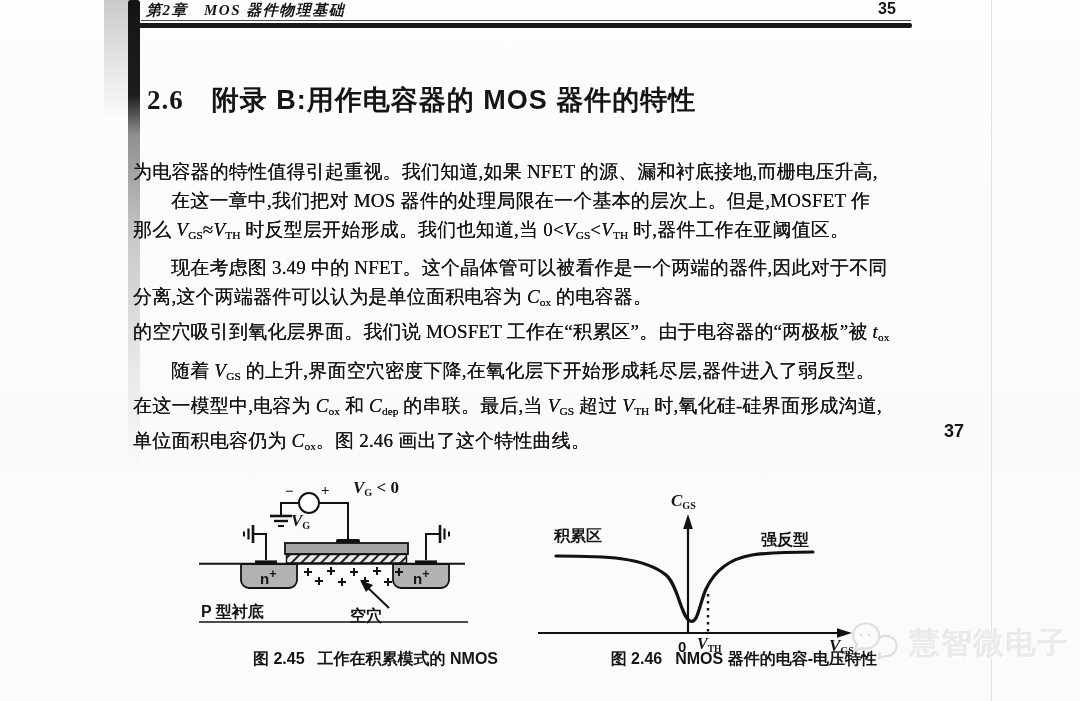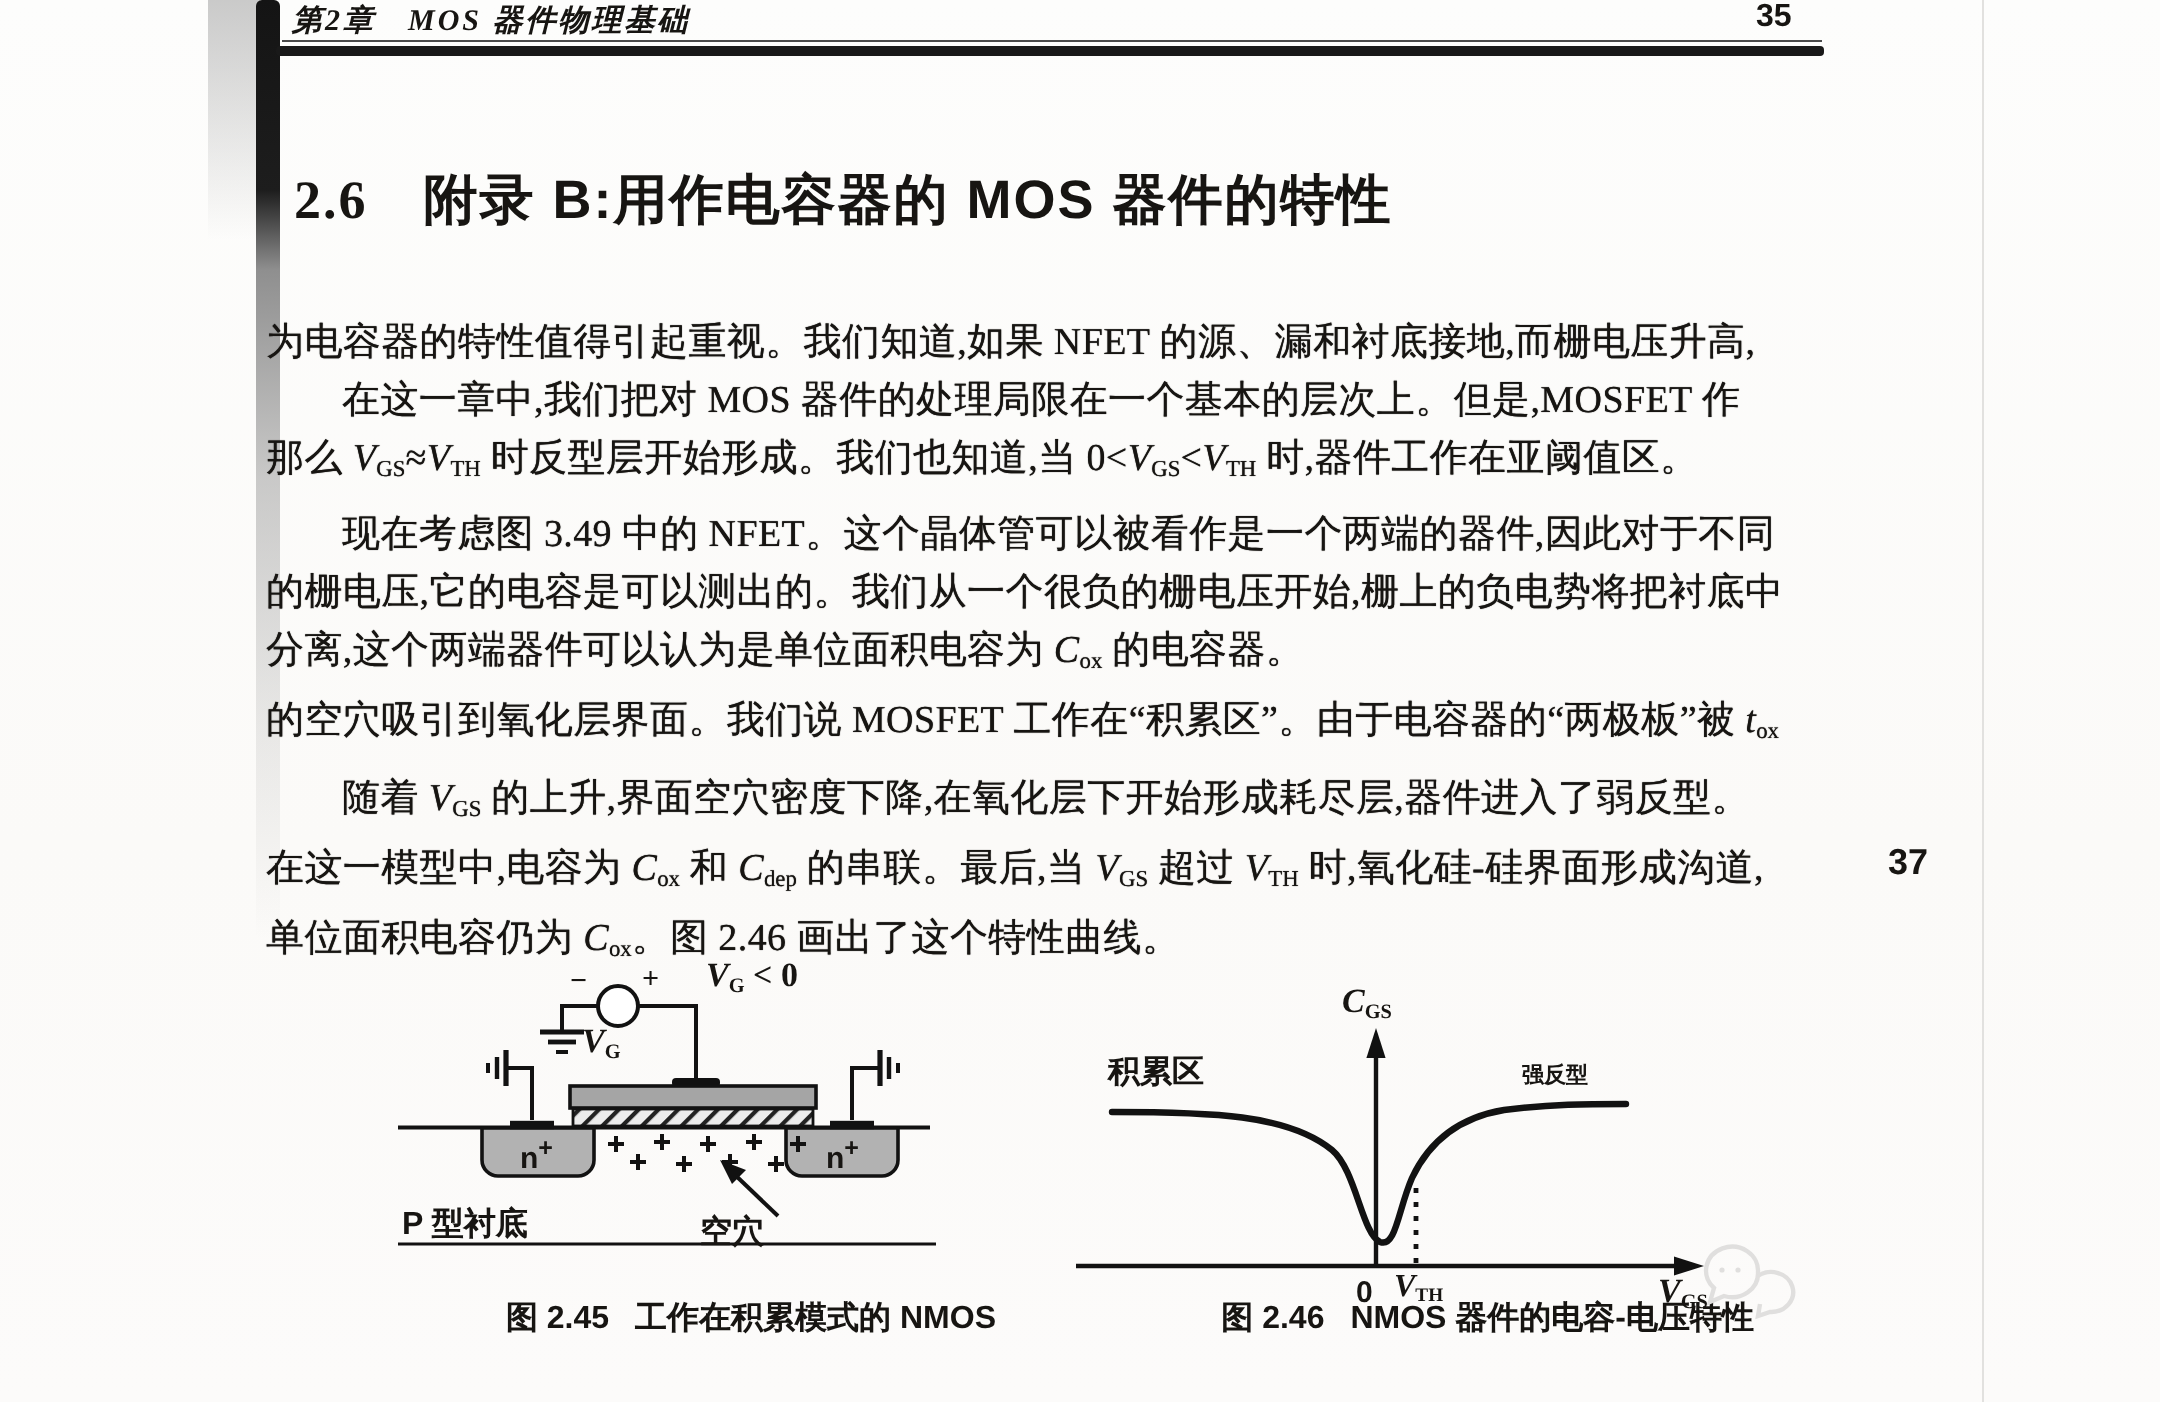--- a/index.html
+++ b/index.html
@@ -72,21 +72,20 @@
   </h1>
 
   <div class="body-text">
     <p>
       <span class="line">为电容器的特性值得引起重视。我们知道,如果 NFET 的源、漏和衬底接地,而栅电压升高,</span>
       <span class="line indent">在这一章中,我们把对 MOS 器件的处理局限在一个基本的层次上。但是,MOSFET 作</span>
       <span class="line">那么 <i>V</i><sub>GS</sub>≈<i>V</i><sub>TH</sub> 时反型层开始形成。我们也知道,当 0&lt;<i>V</i><sub>GS</sub>&lt;<i>V</i><sub>TH</sub> 时,器件工作在亚阈值区。</span>
     </p>
     <p>
       <span class="line indent">现在考虑图 3.49 中的 NFET。这个晶体管可以被看作是一个两端的器件,因此对于不同</span>
-      <span class="line">的栅电压,它的电容是可以测出的。我们从一个很负的栅电压开始,栅上的负电势将把衬底中</span>
       <span class="line">分离,这个两端器件可以认为是单位面积电容为 <i>C</i><sub>ox</sub> 的电容器。</span>
       <span class="line">的空穴吸引到氧化层界面。我们说 MOSFET 工作在“积累区”。由于电容器的“两极板”被 <i>t</i><sub>ox</sub></span>
     </p>
     <p>
       <span class="line indent">随着 <i>V</i><sub>GS</sub> 的上升,界面空穴密度下降,在氧化层下开始形成耗尽层,器件进入了弱反型。</span>
       <span class="line">在这一模型中,电容为 <i>C</i><sub>ox</sub> 和 <i>C</i><sub>dep</sub> 的串联。最后,当 <i>V</i><sub>GS</sub> 超过 <i>V</i><sub>TH</sub> 时,氧化硅-硅界面形成沟道,</span>
       <span class="line">单位面积电容仍为 <i>C</i><sub>ox</sub>。图 2.46 画出了这个特性曲线。</span>
     </p>
   </div>
 
@@ -164,36 +163,37 @@
         <polygon points="322,143 307,138.2 307,147.8" fill="#111" stroke="none"></polygon>
         <line x1="158" y1="143" x2="158" y2="33" stroke-width="2.2"></line>
         <polygon points="158,24 153.2,39 162.8,39" fill="#111" stroke="none"></polygon>
         <path d="M26,66 C75,66 114,67 136,85 C148,95 151,127 160,131 C168,134 169,115 176,99 C184,82 198,69 222,65 C245,62 264,62 283,62" stroke-width="3.2" stroke-linecap="round"></path>
         <line x1="178" y1="104" x2="178" y2="142" stroke-width="2.4" stroke-dasharray="2.5 4.5"></line>
       </g>
     </svg>
     <span class="fig-label fl-serif" style="left:141px;top:1px;font-size:17px;"><i>C</i><sub>GS</sub></span>
     <span class="fig-label fl-serif" style="left:299px;top:146px;font-size:17px;"><i>V</i><sub>GS</sub></span>
     <span class="fig-label" style="left:24px;top:36px;font-size:16px;">积累区</span>
-    <span class="fig-label" style="left:231px;top:40px;font-size:11px;">强反型</span>
+    <span class="fig-label" style="left:231px;top:40px;font-size:16px;">强反型</span>
     <span class="fig-label" style="left:148px;top:148px;font-size:15px;">0</span>
     <span class="fig-label fl-serif" style="left:167px;top:145px;font-size:16px;"><i>V</i><sub>TH</sub></span>
   </div>
 
   <div class="caption" id="cap245">
     <span class="cap-label">图 2.45</span><span>工作在积累模式的 NMOS</span>
   </div>
   <div class="caption" id="cap246">
     <span class="cap-label">图 2.46</span><span>NMOS 器件的电容-电压特性</span>
   </div>
 
   <div class="watermark">
     <svg width="56" height="42" viewBox="0 0 56 42">
       <g stroke="#e0dfde" stroke-width="2.2" fill="none">
         <path d="M30,14 a13,12 0 1 0 -22,8 l-2,7 7,-3 a13,12 0 0 0 17,-12 z"></path>
         <path d="M30,16 a11,10 0 1 1 6,18 l-6,2 1,-6"></path>
         <circle cx="12" cy="13" r="1.3" fill="#e0dfde" stroke="none"></circle>
         <circle cx="20" cy="13" r="1.3" fill="#e0dfde" stroke="none"></circle>
       </g>
     </svg>
+    <span class="watermark-text">慧智微电子</span>
   </div>
 
 </div>
 
 </body></html>

